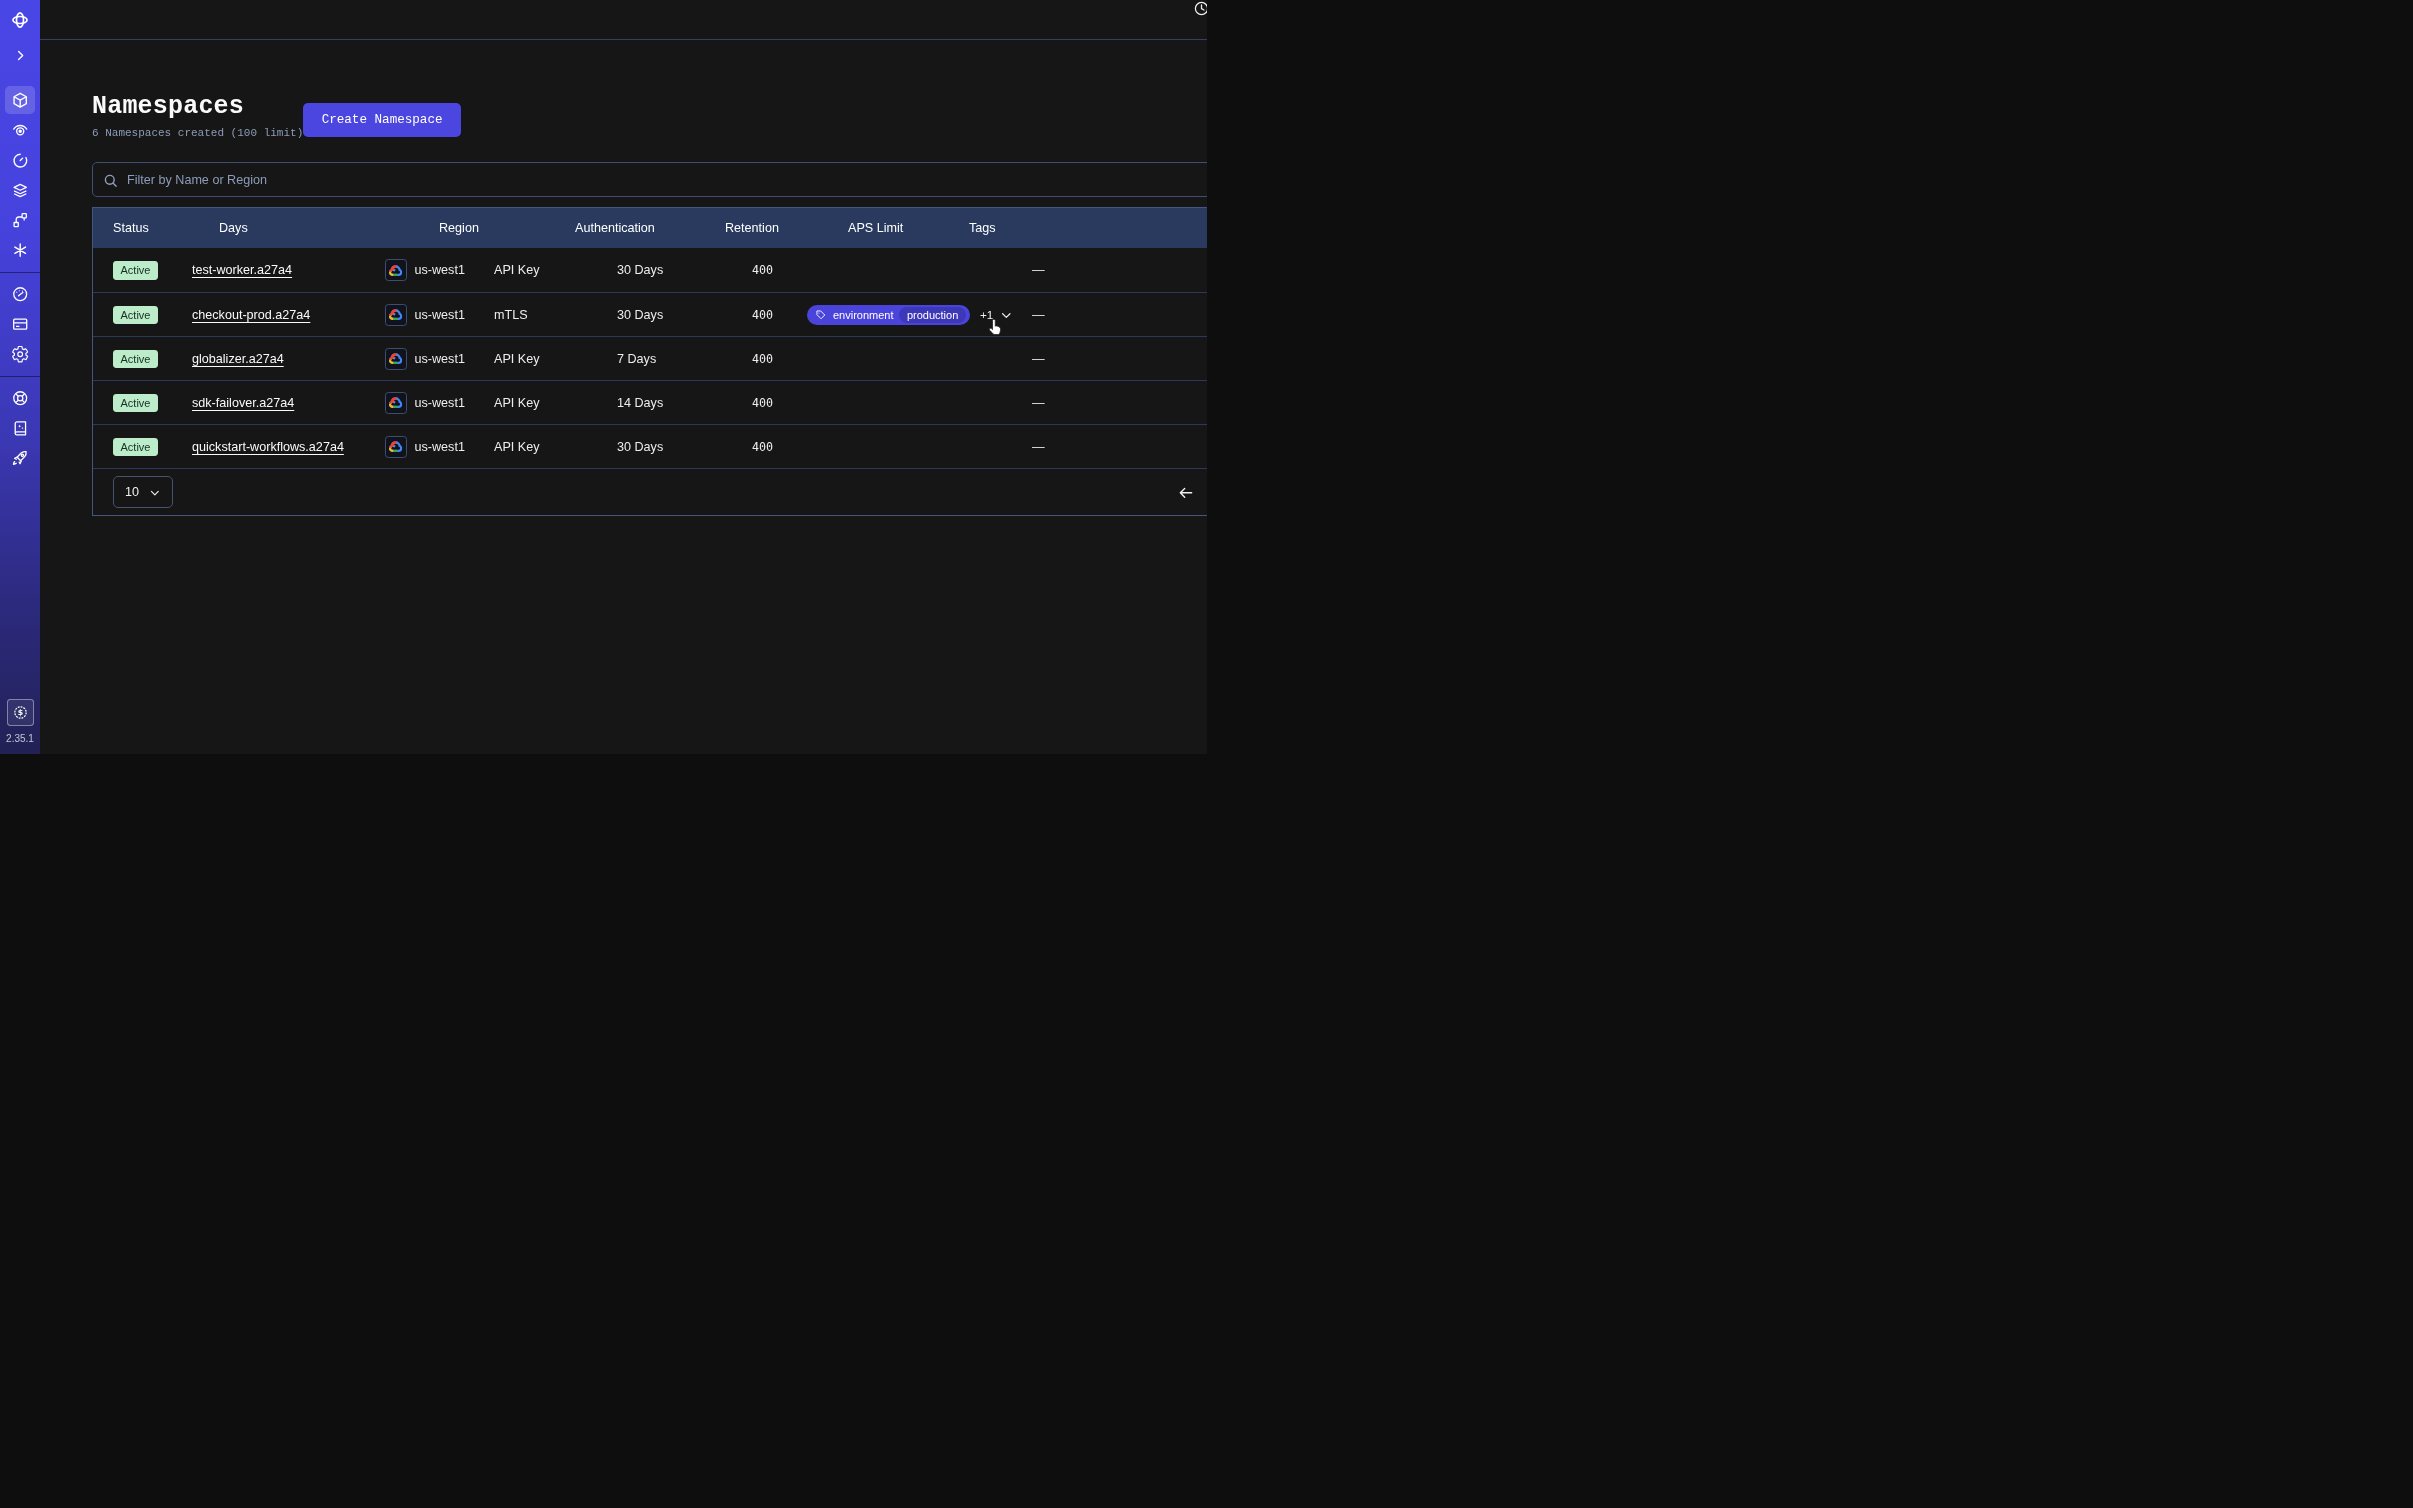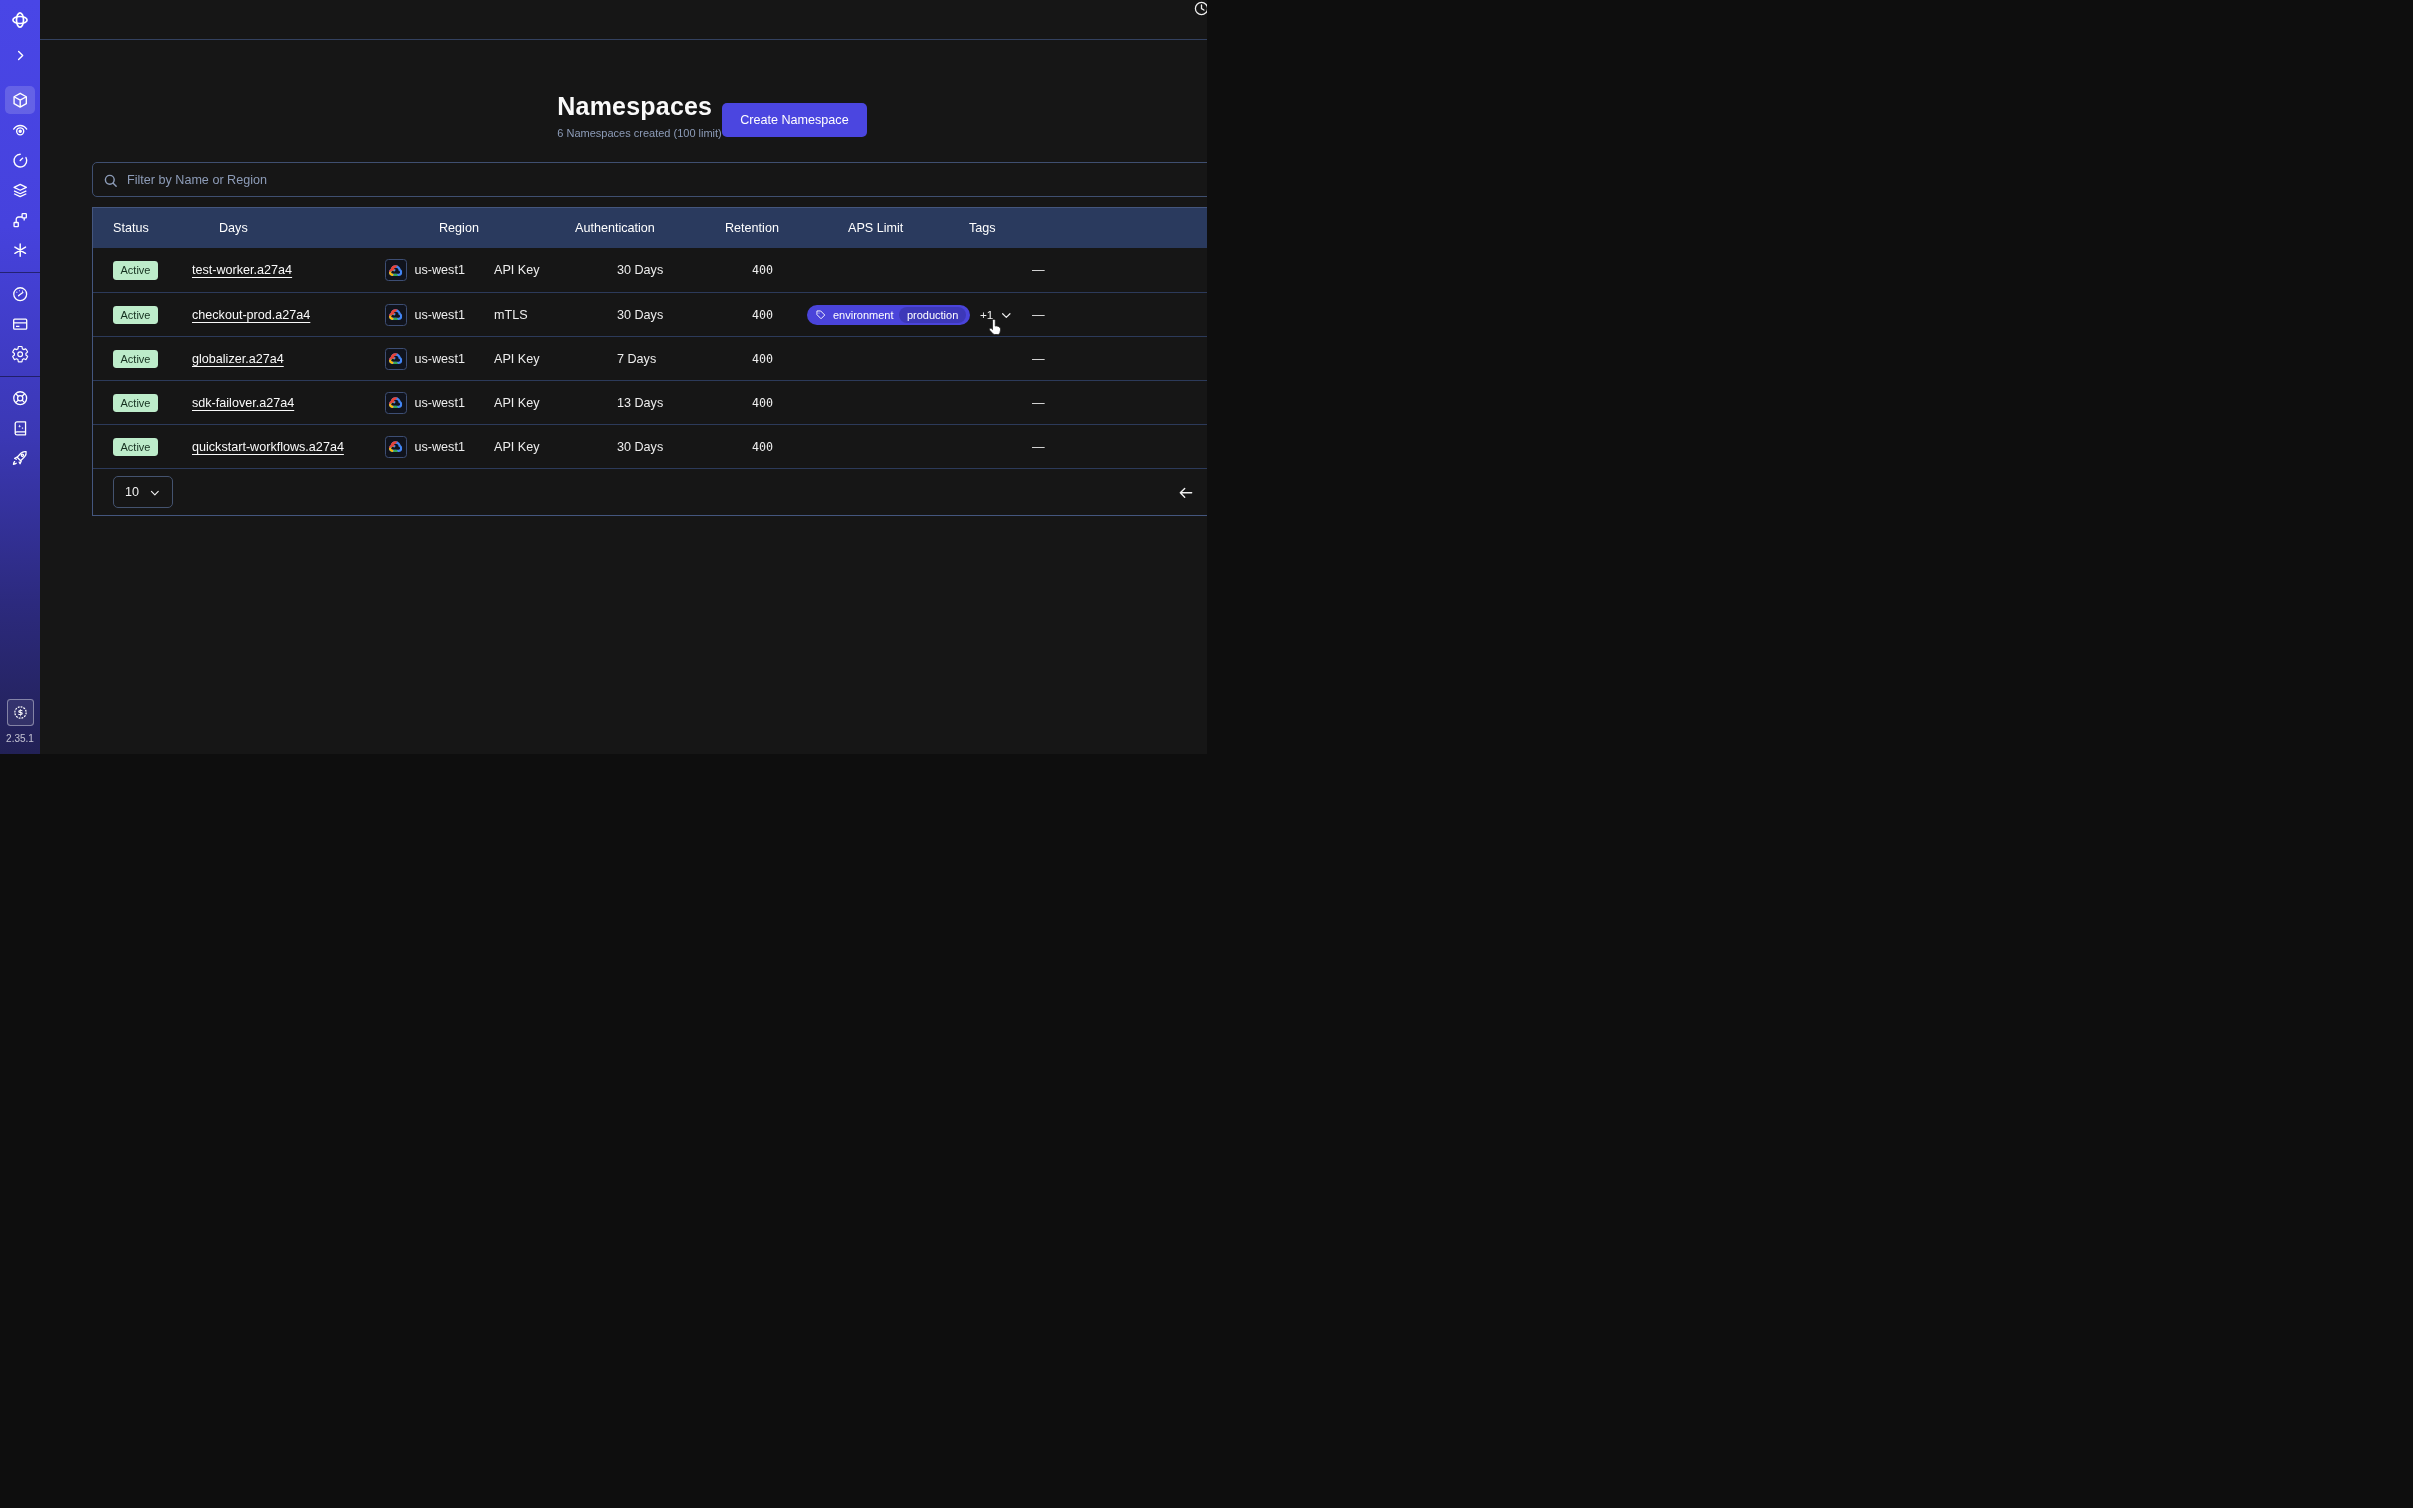--- a/index.html
+++ b/index.html
@@ -47,21 +47,21 @@
   }
   .tz { display: flex; align-items: center; gap: 6.7px; cursor: pointer; }
   .tz-label { font-size: 12.6px; color: #f0f0f0; }
   .icon-btn { display: flex; align-items: center; justify-content: center; cursor: pointer; }
   .avatar {
     width: 25px; height: 25px; border-radius: 5px; border: 1.7px solid #52709e; overflow: hidden;
     cursor: pointer; background: #e9def2;
   }
 
   .content { padding: 52px 52px 0; }
-  .page-header { display: flex; justify-content: center; align-items: flex-start; }
+  .page-header { display: flex; justify-content: flex-start; align-items: flex-start; font-family: Liberation Mono, monospace; }
   .page-title { font-size: 25px; font-weight: 600; color: #fafafa; letter-spacing: 0.2px; }
   .page-subtitle { font-size: 11px; color: #8d9cb8; margin-top: 5.9px; }
   .btn-primary {
     margin-top: 11px; height: 34px; padding: 0 18.4px; background: #4b46e0; color: #fff;
     font-size: 12.6px; border: none; border-radius: 5px; cursor: pointer;
     font-family: inherit; font-weight: 400;
   }
 
   .filter-wrap { position: relative; margin-top: 23.5px; }
   .filter-input {
@@ -466,21 +466,21 @@
                       <rect width="24" height="24" fill="#4285f4"></rect>
                       <polygon points="0,0 17,0 9,11 0,15" fill="#ea4335"></polygon>
                       <polygon points="0,15 9,11 7,24 0,24" fill="#fbbc05"></polygon>
                       <polygon points="7,24 10.5,13 18,24" fill="#34a853"></polygon>
                     </g>
                   </svg>
       </span>
       <span>us-west1</span>
     </span>
     <span>API Key</span>
-    <span>13 Days</span>
+    <span>14 Days</span>
     <span class="aps-cell">400</span>
     <span class="tags-cell"></span>
     <span class="export-cell">—</span>
     <span class="kebab-cell">
       <span class="kebab">
         <svg class="icon" width="15" height="15" viewBox="0 0 24 24" fill="#fff">
                     <circle cx="12" cy="5.5" r="1.9"></circle>
                     <circle cx="12" cy="12" r="1.9"></circle>
                     <circle cx="12" cy="18.5" r="1.9"></circle>
                   </svg>

